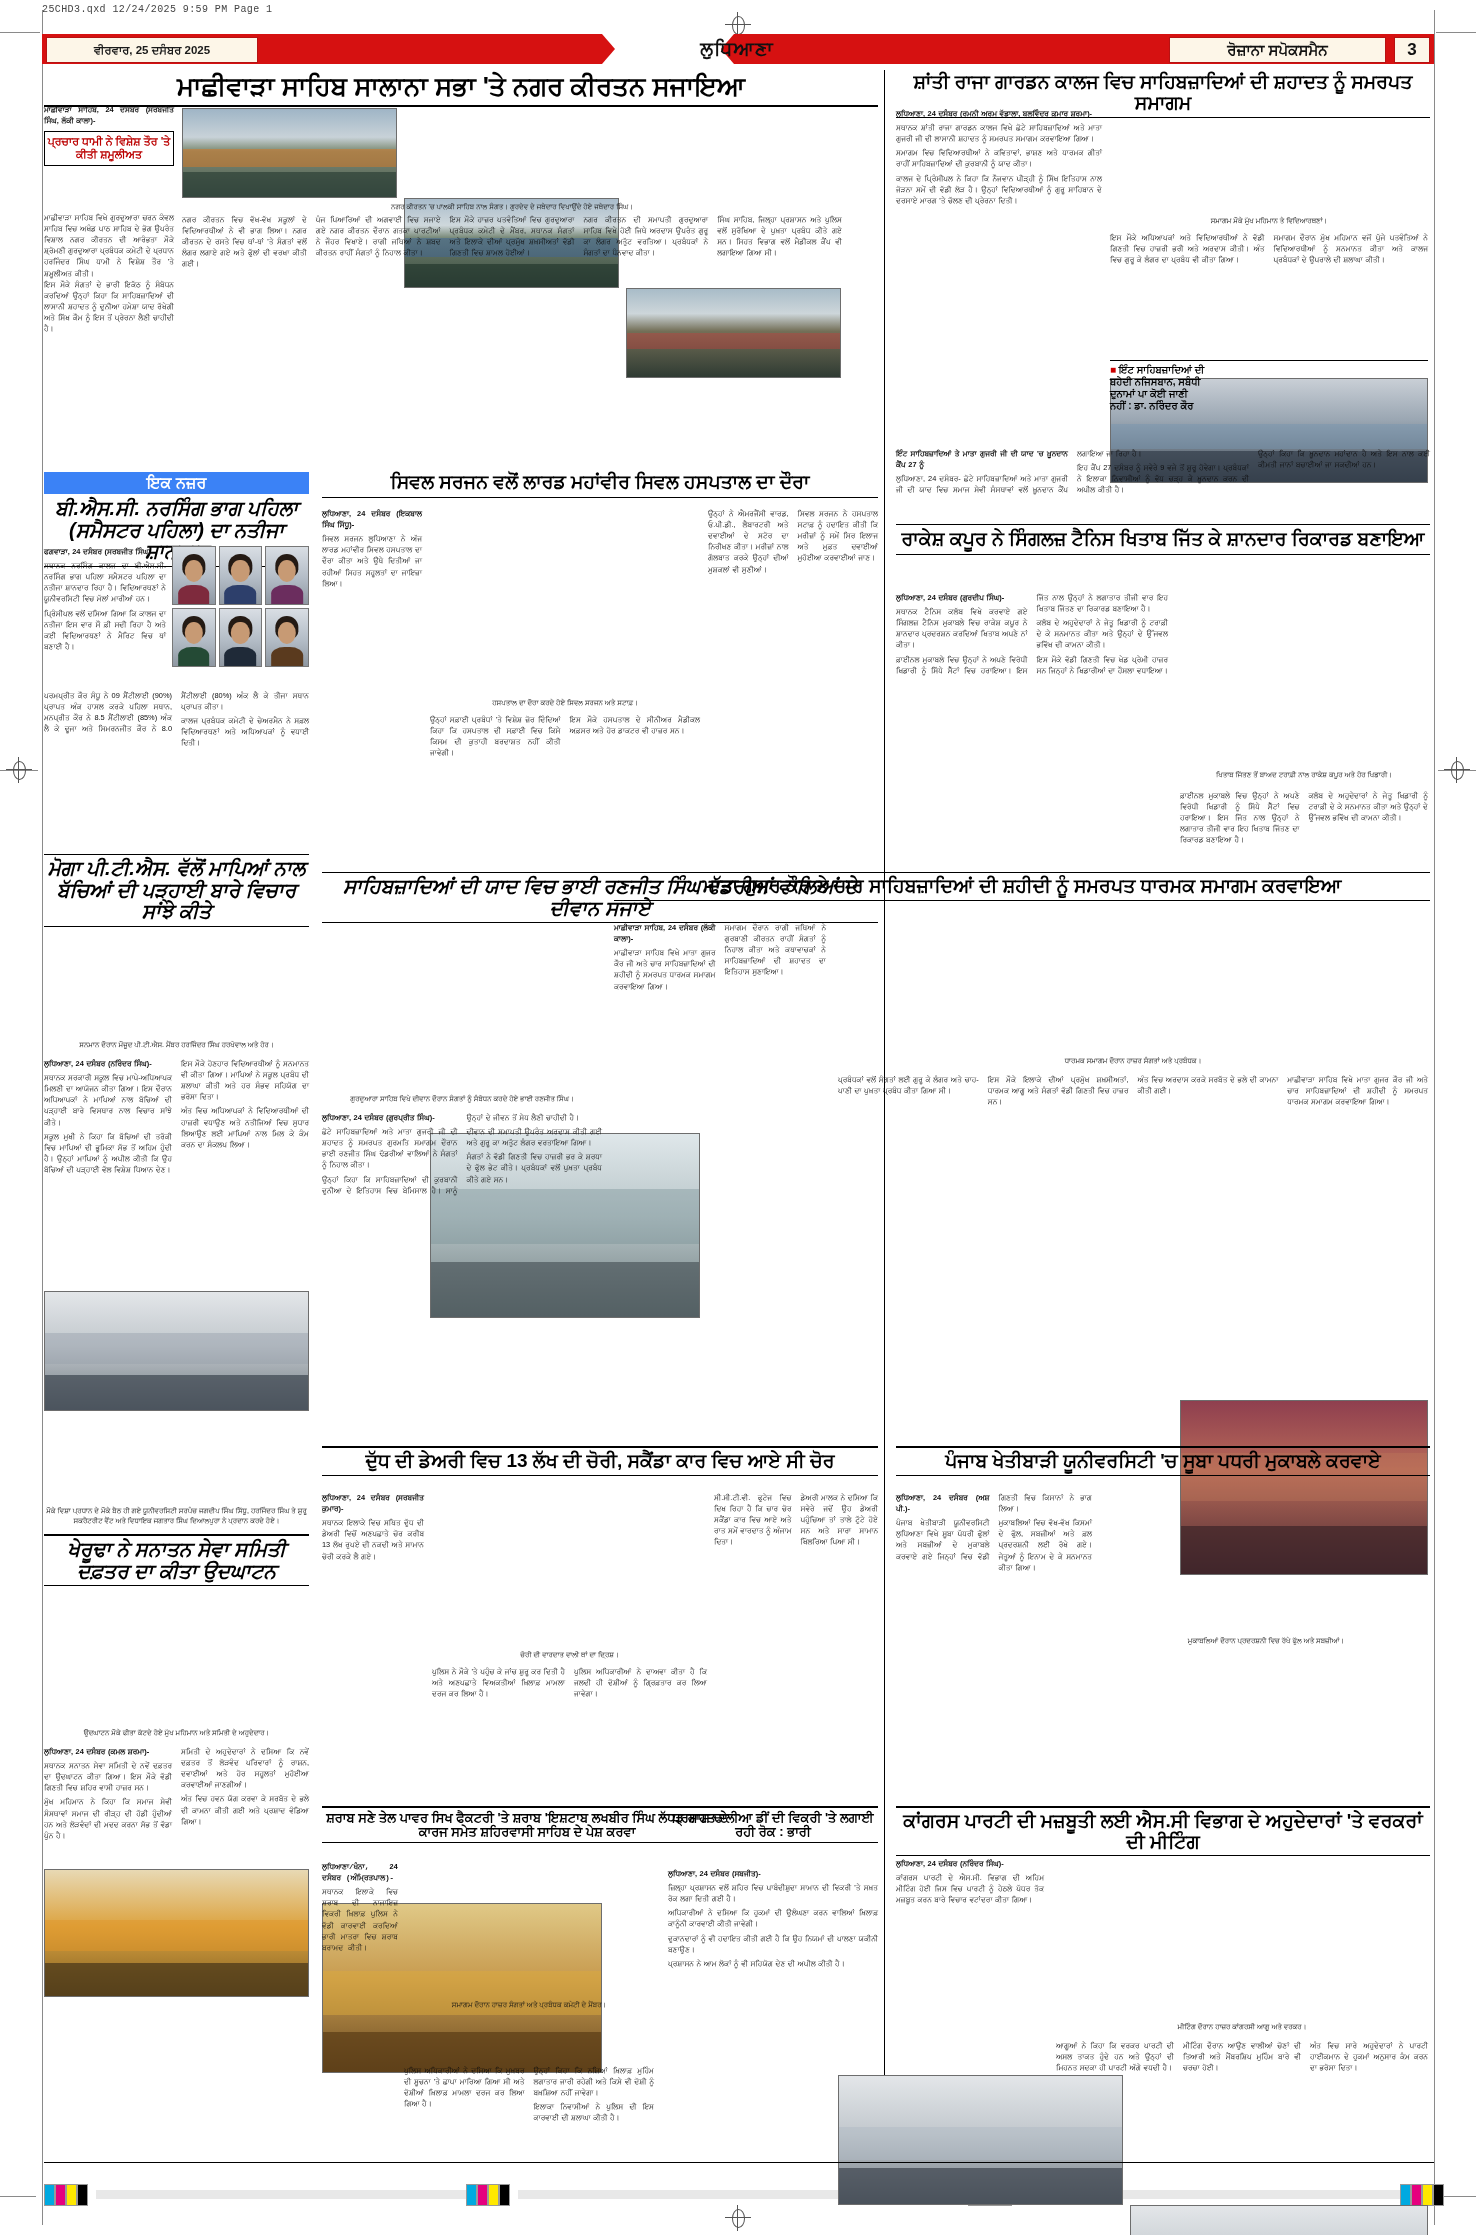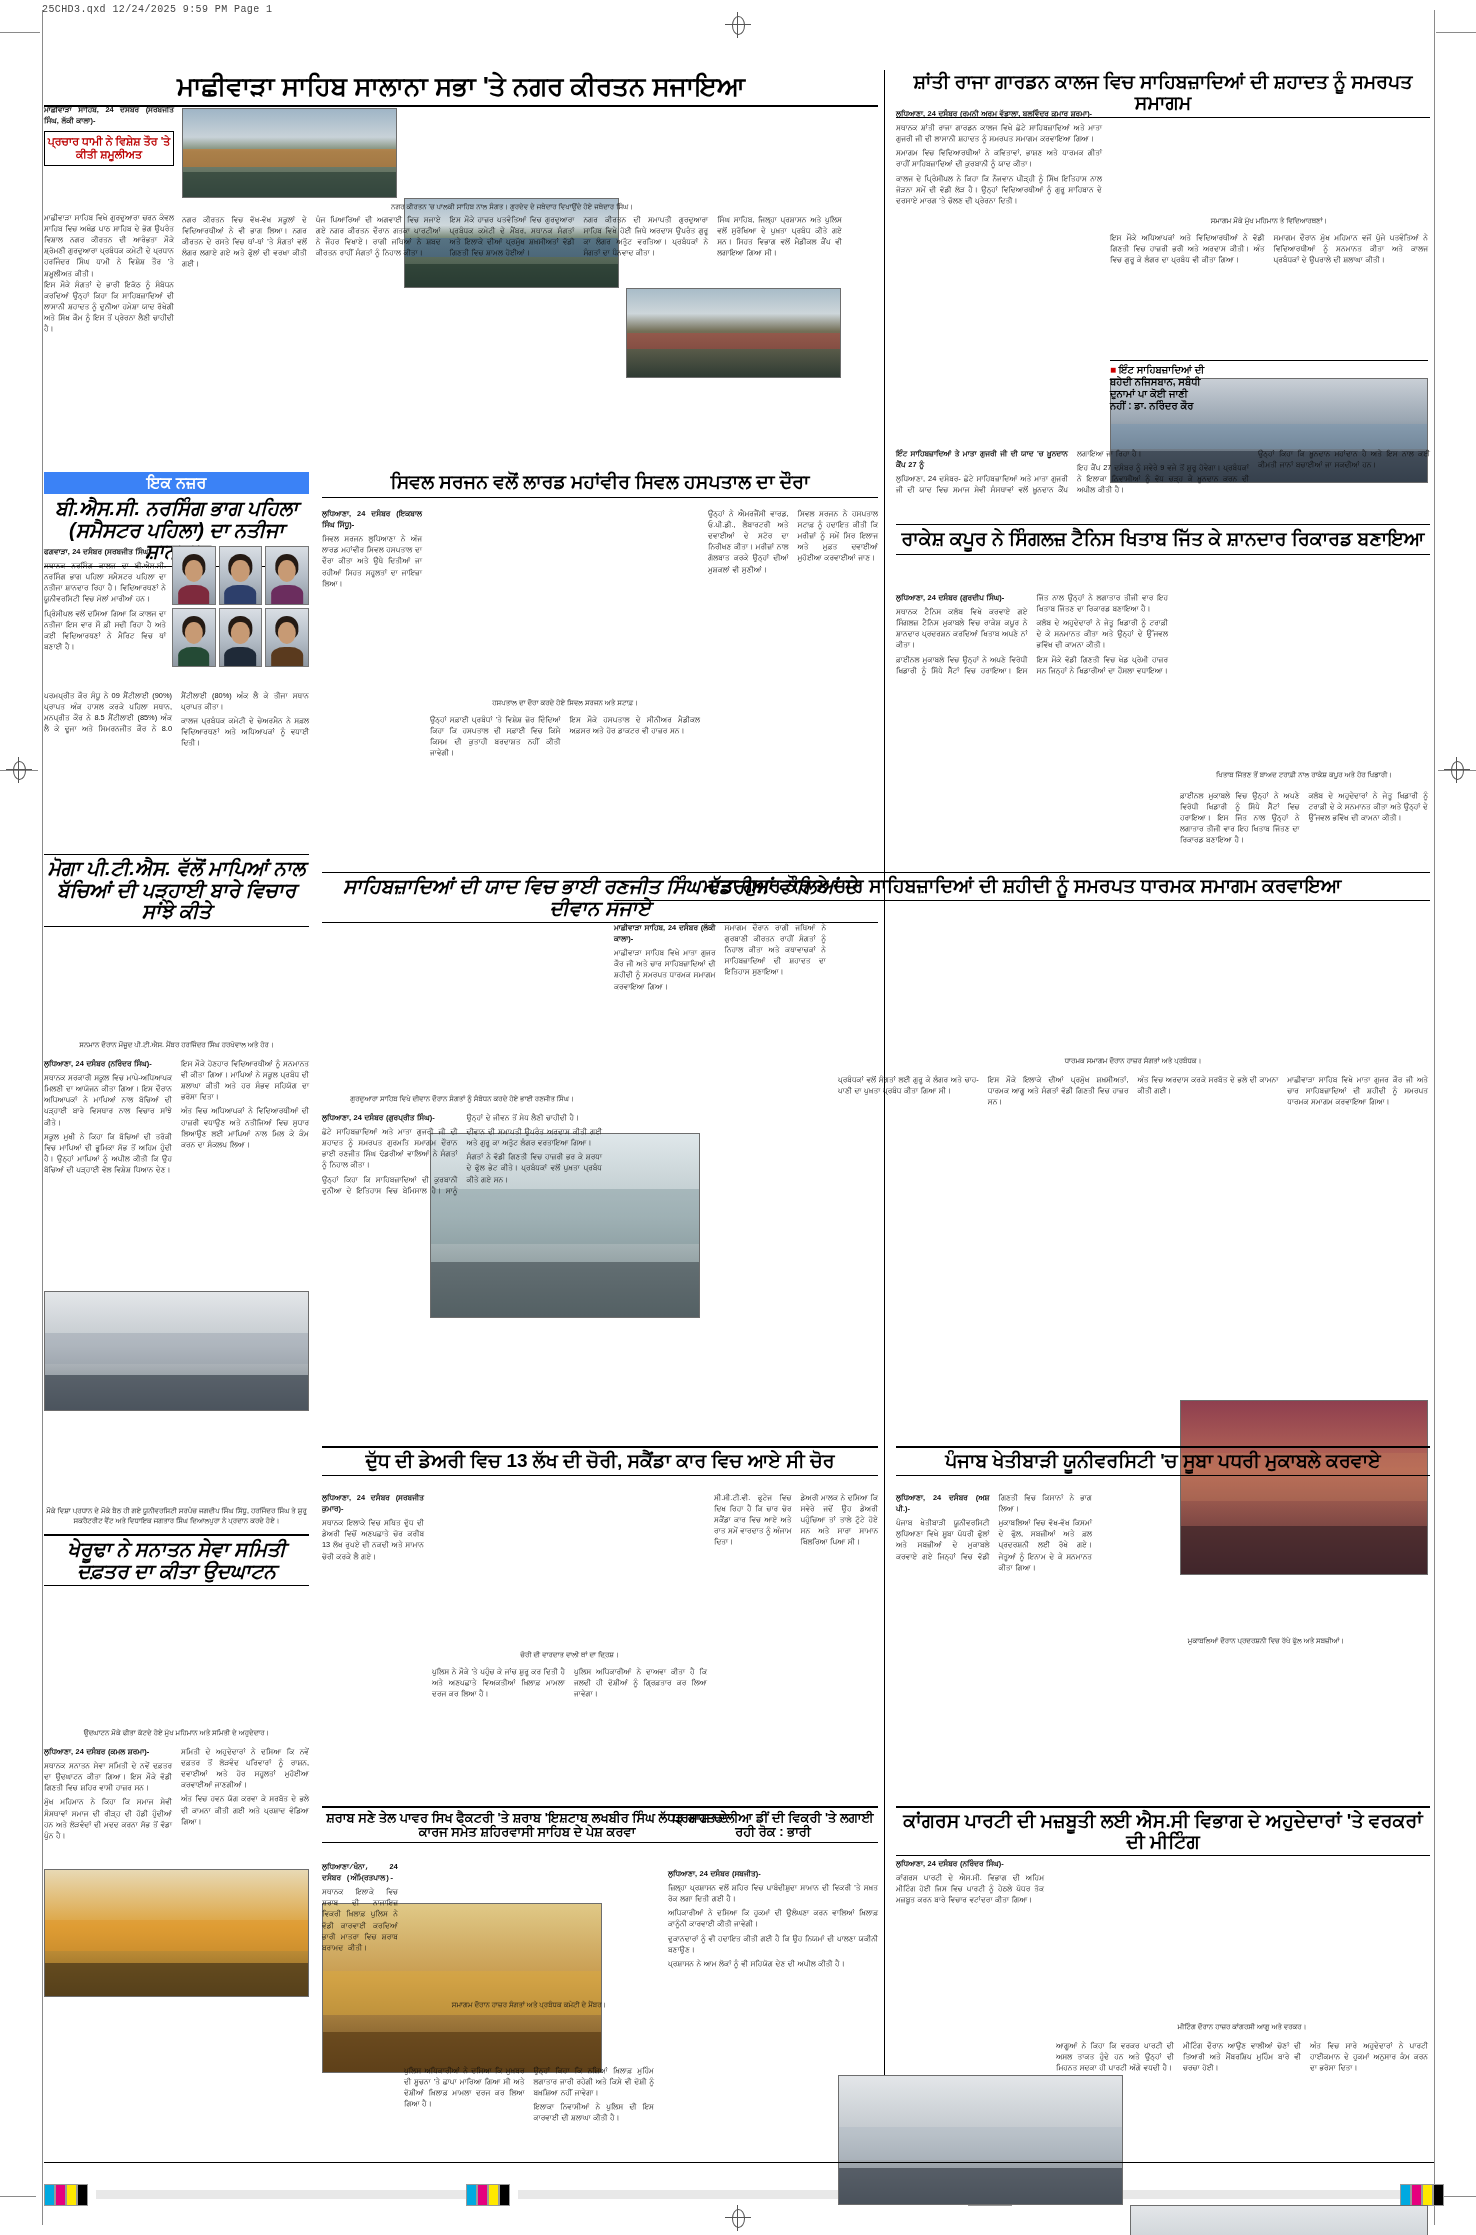--- a/index.html
+++ b/index.html
@@ -129,20 +129,36 @@
       <i class="k"></i>
     </div>
   <div class="greybar" style="left:1020px;top:2190px;width:390px;"></div>
   <div class="cmyk" style="left:1400px;top:2184px;">
       <i class="c"></i>
       <i class="m"></i>
       <i class="y"></i>
       <i class="k"></i>
     </div>
 
+  <div class="masthead">
+    <div class="mh-red mh-left"></div>
+    <div class="mh-red mh-right"></div>
+    <div class="datebox">
+      <span>ਵੀਰਵਾਰ, 25 ਦਸੰਬਰ 2025</span>
+    </div>
+    <div class="mh-city">
+      <span>ਲੁਧਿਆਣਾ</span>
+    </div>
+    <div class="logobox">
+      <span>ਰੋਜ਼ਾਨਾ ਸਪੋਕਸਮੈਨ</span>
+    </div>
+    <div class="pagenum">
+      <span>3</span>
+    </div>
+  </div>
 
   <div class="blk" style="left:44px;top:70px;width:834px;">
     <div class="hl big" style="padding:2px 0 5px;">ਮਾਛੀਵਾੜਾ ਸਾਹਿਬ ਸਾਲਾਨਾ ਸਭਾ 'ਤੇ ਨਗਰ ਕੀਰਤਨ ਸਜਾਇਆ</div>
     <div class="rule2" style="margin-bottom:4px;"></div>
   </div>
 
   <div class="blk" style="left:44px;top:104px;width:130px;height:200px;">
     <div class="body" style="font-weight:bold;">ਮਾਛੀਵਾੜਾ ਸਾਹਿਬ, 24 ਦਸੰਬਰ (ਸਰਬਜੀਤ ਸਿੰਘ, ਲੱਕੀ ਕਾਲਾ)-</div>
     <div class="smallbox" style="margin:5px 0;padding:3px 2px;">
       <div class="kicker redbullet" style="font-size:11px;color:#b00;">ਪ੍ਰਚਾਰ ਧਾਮੀ ਨੇ ਵਿਸ਼ੇਸ਼ ਤੌਰ 'ਤੇ ਕੀਤੀ ਸ਼ਮੂਲੀਅਤ</div>

